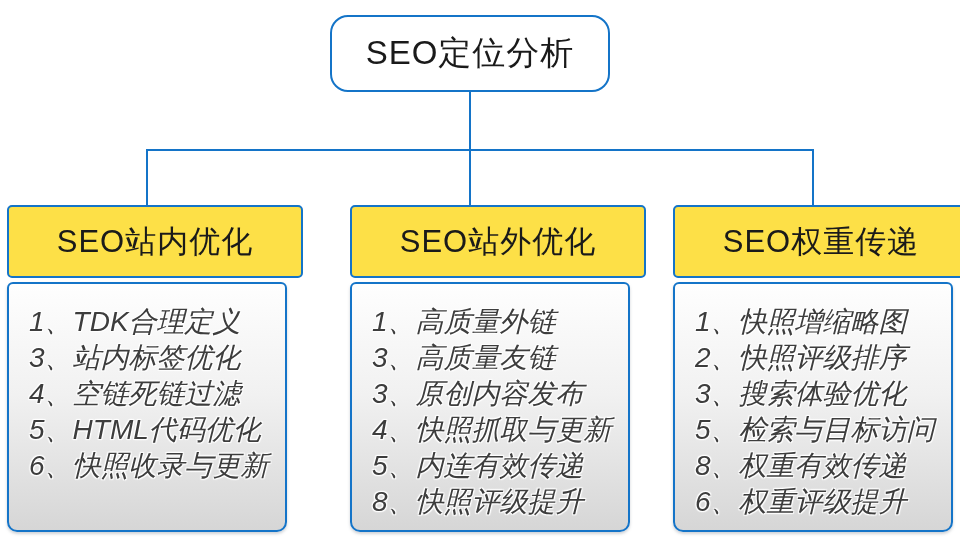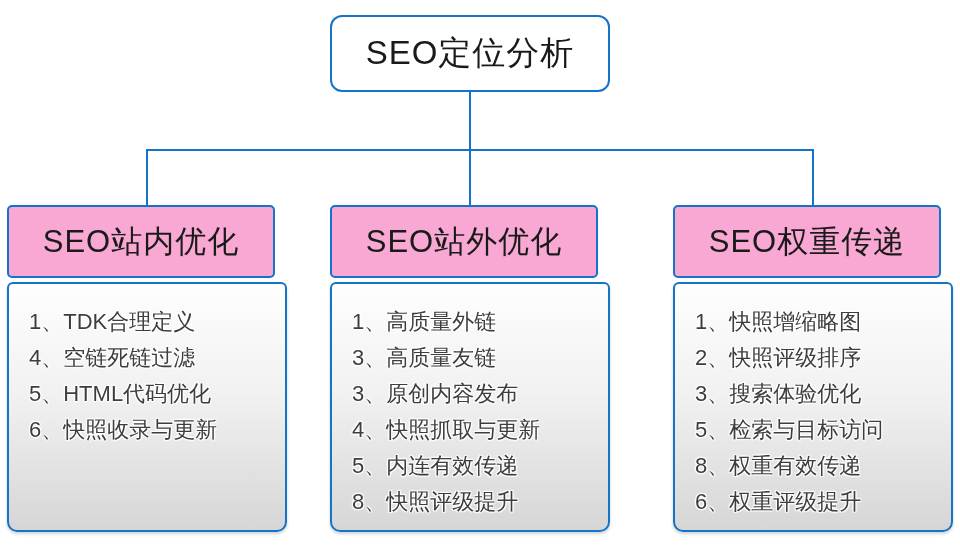--- a/index.html
+++ b/index.html
@@ -6,63 +6,64 @@
   body{
     width:960px;height:550px;position:relative;overflow:hidden;
     background:#ffffff;
     font-family:"Liberation Sans","DejaVu Sans",sans-serif;
   }
   .canvas{position:absolute;left:0;top:0;width:960px;height:550px;}
 
   
   .root-box{
     position:absolute;left:330px;top:15px;width:280px;height:77px;
-    box-sizing:border-box;border:2px solid #1474c8;border-radius:12px;
+    box-sizing:border-box;border:2px solid #1474c8;border-radius:18px;
     background:#ffffff;display:flex;align-items:center;justify-content:center;
   }
   .root-box .title{
     font-size:33px;color:#1a1a1a;letter-spacing:1px;white-space:nowrap;
   }
 
   
   .line{position:absolute;background:#1474c8;}
   .line.v{width:2px;}
   .line.h{height:2px;}
   #trunk{left:469px;top:92px;height:59px;}
   #hbar{left:146px;top:149px;width:668px;}
   #drop-left{left:146px;top:149px;height:57px;}
   #drop-mid{left:469px;top:149px;height:57px;}
   #drop-right{left:812px;top:149px;height:57px;}
 
   
   .branch{position:absolute;top:205px;width:280px;}
   #branch-0{left:7px;}
-  #branch-1{left:330px;}
+  #branch-1{left:350px;}
   #branch-2{left:673px;}
 
   .branch-header{
-    box-sizing:border-box;width:268px;height:73px;
-    border:2px solid #1474c8;border-radius:5px;background:#f9a8d4;
+    box-sizing:border-box;width:296px;height:73px;
+    border:2px solid #1474c8;border-radius:5px;background:#fde047;
     display:flex;align-items:center;justify-content:center;
   }
   .branch-header .htitle{
     font-size:31px;color:#1a1a1a;letter-spacing:1px;white-space:nowrap;
   }
 
   .branch-list{
     box-sizing:border-box;width:280px;height:250px;margin-top:4px;
     border:2px solid #1474c8;border-radius:6px 6px 10px 10px;
     background:linear-gradient(to bottom,#fefefe 0%,#f1f1f1 45%,#d6d6d6 100%);
     box-shadow:0 2px 3px rgba(120,130,140,0.35);
     padding:20px 10px 0 20px;
   }
   .list-item{
-    font-size:22px;line-height:36px;color:#3d3d3d;white-space:nowrap;
+    font-size:28px;line-height:36px;color:#3d3d3d;white-space:nowrap;
     text-shadow:-1px -1px 1px #ffffff,1px -1px 1px #ffffff,
                 -1px 1px 1px #ffffff,1px 1px 1px #ffffff,0 0 3px #ffffff;
+    font-style:italic;
   }
 </style>
 </head>
 <body>
 
 <div class="canvas">
 
   <div class="root-box">
     <span class="title">SEO定位分析</span>
   </div>
@@ -72,20 +73,21 @@
   <div id="drop-left" class="line v"></div>
   <div id="drop-mid" class="line v"></div>
   <div id="drop-right" class="line v"></div>
 
   <div id="branch-0" class="branch">
     <div class="branch-header">
       <span class="htitle">SEO站内优化</span>
     </div>
     <div class="branch-list">
       <div class="list-item">1、TDK合理定义</div>
+      <div class="list-item">3、站内标签优化</div>
       <div class="list-item">4、空链死链过滤</div>
       <div class="list-item">5、HTML代码优化</div>
       <div class="list-item">6、快照收录与更新</div>
     </div>
   </div>
 
   <div id="branch-1" class="branch">
     <div class="branch-header">
       <span class="htitle">SEO站外优化</span>
     </div>

